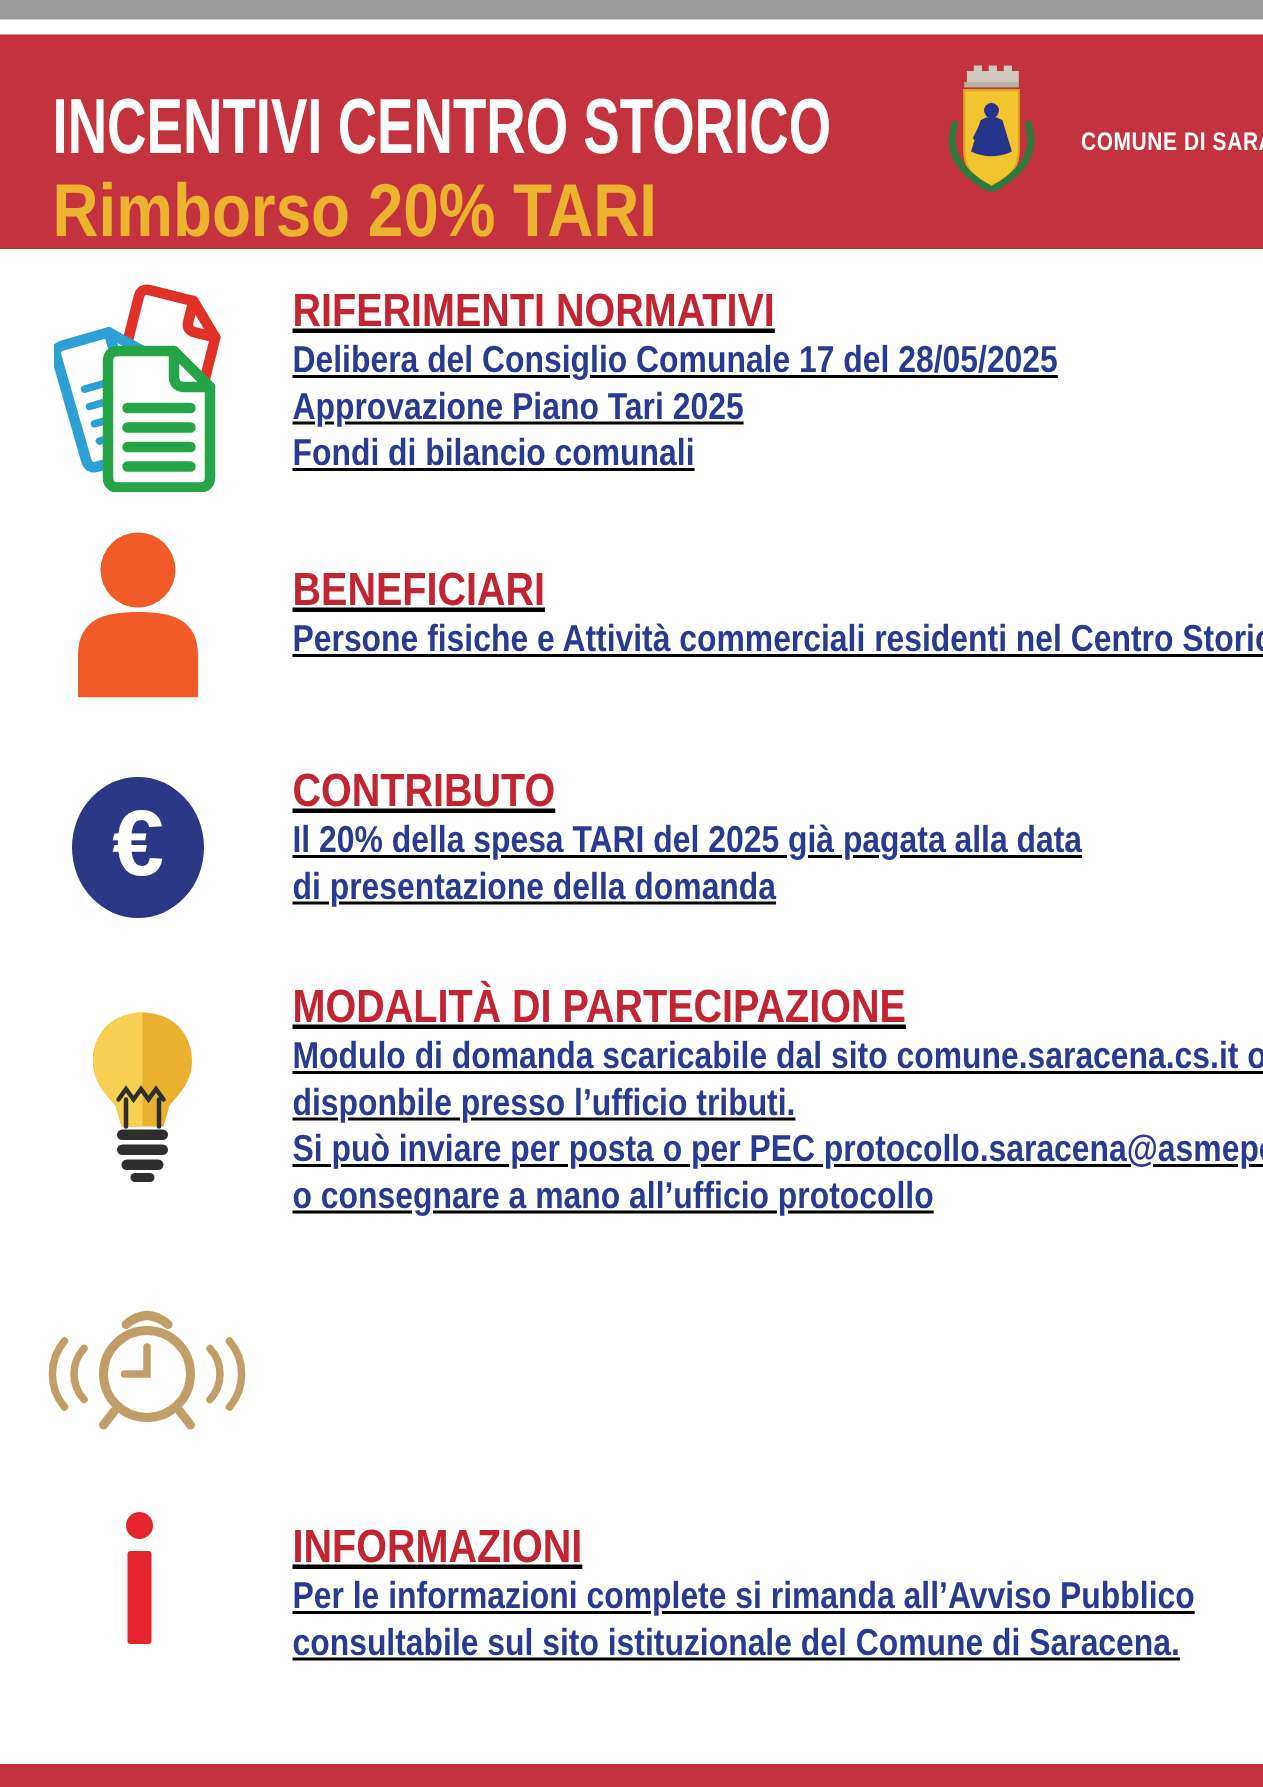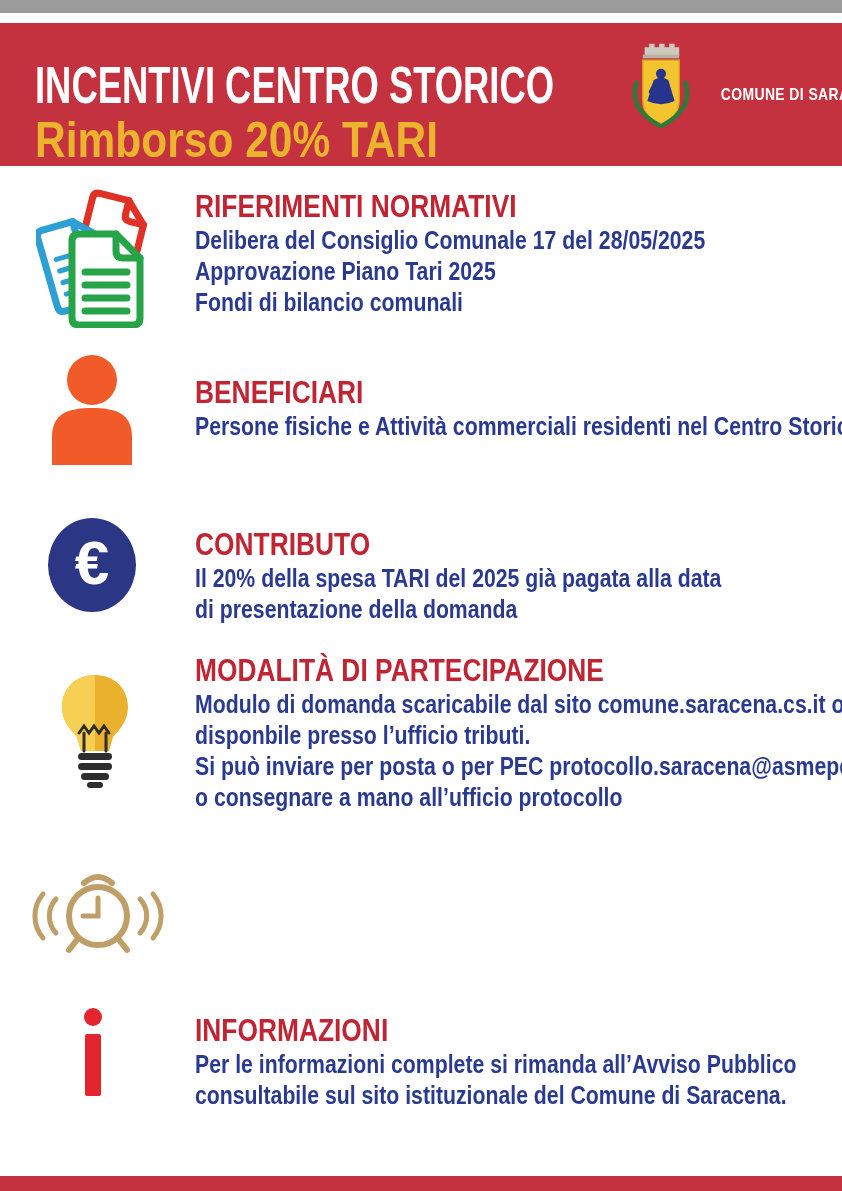--- a/index.html
+++ b/index.html
@@ -35,21 +35,21 @@
     display:flex; flex-direction:row; align-items:center;
   }
   .logo-block svg { display:block; }
   .logo-caption {
     margin-top:8px; color:#ffffff; font-size:17px; font-weight:bold;
     white-space:nowrap; transform:scaleX(0.82); transform-origin:50% 0;
     letter-spacing:0.5px;
   }
 
   
-  .section { position:absolute; left:195px; }
+  .section { position:absolute; left:195px;text-decoration:underline; }
   .section-heading {
     font-size:31px; font-weight:bold; color:#c12433; line-height:36px;
     white-space:nowrap; transform:scaleX(0.85); transform-origin:0 0;
   }
   .body-line {
     font-size:25px; font-weight:bold; color:#2b3a91; line-height:31px;
     white-space:nowrap; transform:scaleX(0.85); transform-origin:0 0;
   }
   .deadline {
     font-size:33px; color:#c12433; font-weight:bold;
@@ -132,21 +132,21 @@
   <div class="section" style="top:362px;">
     <div class="section-heading">BENEFICIARI</div>
     <div class="body-line">Persone fisiche e Attività commerciali residenti nel Centro Storico</div>
   </div>
 
   <div class="icon-box" style="left:48px; top:505px;">
     <div class="euro-circle">
       <span class="euro-glyph">€</span>
     </div>
   </div>
-  <div class="section" style="top:514px;">
+  <div class="section" style="top:496px;">
     <div class="section-heading">CONTRIBUTO</div>
     <div class="body-line">Il 20% della spesa TARI del 2025 già pagata alla data</div>
     <div class="body-line">di presentazione della domanda</div>
   </div>
 
   <div class="icon-box" style="left:56px; top:660px;">
     <svg width="78" height="118" viewBox="0 0 78 118">
       <defs>
         <clipPath id="bulb-left">
             <rect x="0" y="0" width="39" height="90"></rect>

